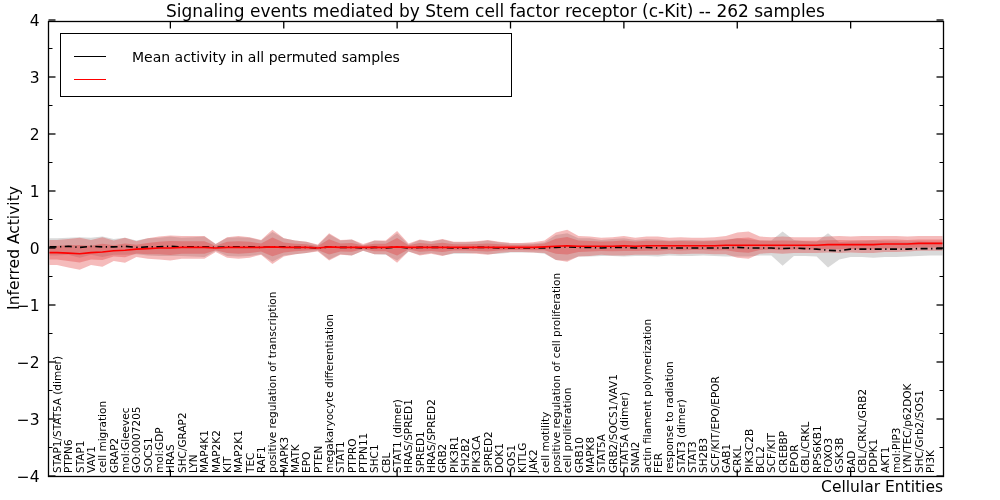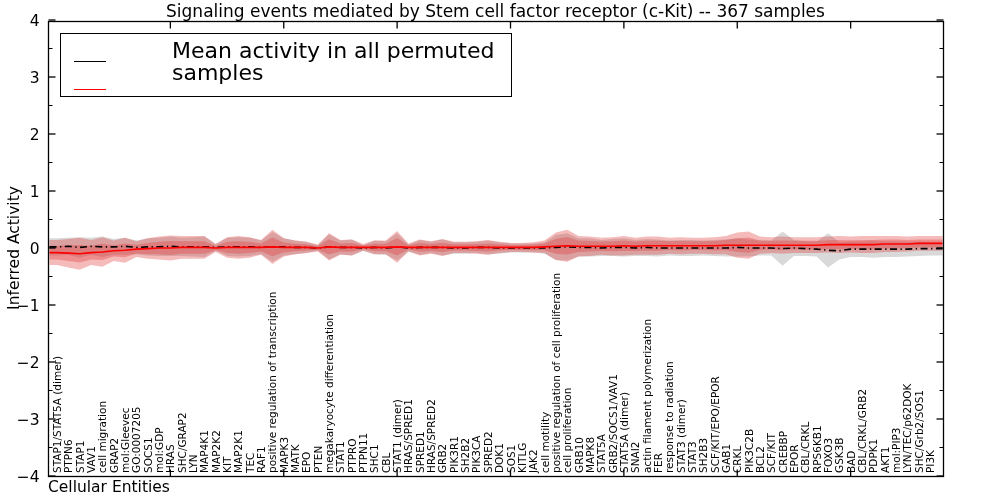--- a/index.html
+++ b/index.html
@@ -2,34 +2,34 @@
 <html><head>
 <meta charset="utf-8">
 <style>
   html,body{margin:0;padding:0;background:#ffffff;}
   #figure{position:relative;width:1000px;height:500px;background:#ffffff;
           font-family:"DejaVu Sans","Liberation Sans",sans-serif;color:#000;overflow:hidden;}
   .title{position:absolute;left:48px;top:1px;width:895px;text-align:center;
          font-size:17px;white-space:nowrap;}
   .ylabel{position:absolute;left:14px;top:248px;transform:translate(-50%,-50%) rotate(-90deg);
           font-size:15.5px;white-space:nowrap;}
-  .xlabel{position:absolute;left:48px;top:478px;width:895px;text-align:left;font-size:15.5px;}
+  .xlabel{position:absolute;left:48px;top:478px;width:895px;text-align:right;font-size:15.5px;}
   .legend{position:absolute;left:60px;top:33px;width:452px;height:64px;background:#ffffff;
           border:1.8px solid #000;display:flex;flex-direction:column;justify-content:space-evenly;
           padding:0;box-sizing:border-box;z-index:5;}
-  .legend-item{display:flex;align-items:center;font-size:22px;line-height:1;gap:40px;}
+  .legend-item{display:flex;align-items:center;font-size:14px;line-height:1;}
   .legend-swatch{display:inline-block;width:32px;height:0;border-top:1.8px solid #000;
                  margin-left:13px;margin-right:26px;flex:0 0 auto;}
   svg text{font-family:"DejaVu Sans","Liberation Sans",sans-serif;}
 </style>
 </head>
 <body>
 
 <div id="figure">
-  <div class="title">Signaling events mediated by Stem cell factor receptor (c-Kit) -- 367 samples</div>
+  <div class="title">Signaling events mediated by Stem cell factor receptor (c-Kit) -- 262 samples</div>
   <div class="ylabel">Inferred Activity</div>
   <div class="xlabel">Cellular Entities</div>
 
   <svg id="plot" width="1000" height="500" viewBox="0 0 1000 500">
       <path d="M49.5,238.3L57.0,238.3L68.3,237.7L79.7,237.2L91.0,237.7L102.4,236.6L113.7,238.9L125.0,237.7L136.4,240.6L147.7,238.3L159.0,237.7L170.4,236.6L181.7,237.7L193.1,237.2L204.4,236.6L215.7,244.0L227.1,237.7L238.4,237.2L249.7,237.7L261.1,240.6L272.4,232.0L283.8,238.3L295.1,240.6L306.4,241.7L317.8,245.2L329.1,234.3L340.4,240.6L351.8,239.4L363.1,245.2L374.5,240.6L385.8,241.2L397.1,233.2L408.5,244.6L419.8,240.0L431.1,241.7L442.5,239.4L453.8,242.3L465.2,242.3L476.5,241.7L487.8,240.6L499.2,242.3L510.5,243.4L521.8,243.4L533.2,243.4L544.5,242.3L555.9,234.9L567.2,233.2L578.5,238.3L589.9,238.3L601.2,240.0L612.5,238.9L623.9,238.3L635.2,240.0L646.6,238.9L657.9,239.4L669.2,240.6L680.6,240.0L691.9,240.0L703.2,240.6L714.6,240.0L725.9,239.4L737.3,238.3L748.6,239.4L759.9,240.6L771.3,240.6L782.6,231.5L793.9,240.0L805.3,241.2L816.6,241.7L828.0,233.2L839.3,242.3L850.6,241.2L862.0,241.2L873.3,240.6L884.6,241.2L896.0,241.2L907.3,241.7L918.7,241.2L930.0,241.7L942.5,241.7L942.5,255.4L930.0,255.4L918.7,256.0L907.3,256.6L896.0,257.1L884.6,257.1L873.3,257.7L862.0,257.1L850.6,257.1L839.3,259.4L828.0,267.4L816.6,256.6L805.3,256.0L793.9,256.0L782.6,265.7L771.3,255.4L759.9,255.4L748.6,256.6L737.3,256.6L725.9,256.6L714.6,256.0L703.2,255.4L691.9,256.0L680.6,256.0L669.2,255.4L657.9,256.6L646.6,256.0L635.2,256.0L623.9,256.6L612.5,256.0L601.2,256.0L589.9,256.6L578.5,256.6L567.2,260.5L555.9,260.0L544.5,253.7L533.2,252.6L521.8,252.6L510.5,252.6L499.2,253.7L487.8,254.3L476.5,253.1L465.2,253.7L453.8,253.7L442.5,255.4L431.1,253.1L419.8,254.8L408.5,251.4L397.1,260.5L385.8,254.8L374.5,254.3L363.1,250.8L351.8,255.4L340.4,254.3L329.1,259.4L317.8,250.8L306.4,253.1L295.1,254.3L283.8,255.4L272.4,261.7L261.1,254.3L249.7,256.0L238.4,256.6L227.1,256.0L215.7,250.8L204.4,257.1L193.1,256.6L181.7,256.0L170.4,256.0L159.0,256.0L147.7,255.4L136.4,254.3L125.0,254.8L113.7,254.8L102.4,257.1L91.0,254.8L79.7,257.7L68.3,254.8L57.0,255.4L49.5,255.4Z" fill="#9a9a9a" fill-opacity="0.38" stroke="none"></path>
       <path d="M49.5,240.0L57.0,240.0L68.3,238.9L79.7,237.7L91.0,240.0L102.4,237.2L113.7,240.6L125.0,237.7L136.4,241.2L147.7,238.3L159.0,236.6L170.4,235.5L181.7,236.0L193.1,236.0L204.4,236.0L215.7,244.0L227.1,237.2L238.4,236.0L249.7,237.2L261.1,240.0L272.4,229.8L283.8,238.3L295.1,240.6L306.4,241.7L317.8,244.6L329.1,233.2L340.4,240.0L351.8,239.4L363.1,244.0L374.5,240.6L385.8,240.6L397.1,230.9L408.5,243.4L419.8,239.4L431.1,241.2L442.5,238.9L453.8,241.7L465.2,241.7L476.5,241.2L487.8,240.0L499.2,241.7L510.5,242.9L521.8,242.9L533.2,242.3L544.5,240.6L555.9,232.6L567.2,229.8L578.5,236.0L589.9,236.6L601.2,237.7L612.5,237.2L623.9,236.0L635.2,237.7L646.6,236.6L657.9,236.6L669.2,237.7L680.6,237.2L691.9,237.7L703.2,237.7L714.6,237.2L725.9,236.0L737.3,232.6L748.6,231.5L759.9,236.6L771.3,237.2L782.6,236.6L793.9,237.2L805.3,237.2L816.6,237.2L828.0,236.6L839.3,236.0L850.6,236.6L862.0,236.0L873.3,236.0L884.6,236.0L896.0,236.0L907.3,236.6L918.7,236.0L930.0,236.0L942.5,236.0L942.5,250.8L930.0,250.8L918.7,250.8L907.3,251.4L896.0,252.0L884.6,252.0L873.3,253.1L862.0,253.1L850.6,252.6L839.3,253.1L828.0,252.6L816.6,253.1L805.3,253.1L793.9,253.1L782.6,253.7L771.3,253.1L759.9,253.7L748.6,258.8L737.3,257.7L725.9,254.3L714.6,254.3L703.2,253.7L691.9,253.7L680.6,254.3L669.2,253.7L657.9,254.8L646.6,254.8L635.2,254.8L623.9,255.4L612.5,255.4L601.2,254.8L589.9,256.0L578.5,256.6L567.2,261.7L555.9,260.0L544.5,253.1L533.2,252.6L521.8,252.0L510.5,252.0L499.2,253.1L487.8,254.8L476.5,253.7L465.2,253.1L453.8,253.1L442.5,256.0L431.1,253.7L419.8,255.4L408.5,251.4L397.1,262.8L385.8,254.3L374.5,254.3L363.1,250.8L351.8,255.4L340.4,254.8L329.1,260.5L317.8,251.4L306.4,253.1L295.1,254.3L283.8,256.6L272.4,264.0L261.1,254.8L249.7,257.7L238.4,258.8L227.1,257.7L215.7,252.0L204.4,258.8L193.1,258.8L181.7,258.8L170.4,260.5L159.0,259.4L147.7,258.8L136.4,257.1L125.0,262.8L113.7,261.1L102.4,266.8L91.0,265.1L79.7,269.7L68.3,267.4L57.0,265.1L49.5,265.1Z" fill="#e03030" fill-opacity="0.33" stroke="none"></path>
       <path d="M49.5,245.7L57.0,245.7L68.3,245.3L79.7,244.9L91.0,245.7L102.4,243.8L113.7,245.2L125.0,243.4L136.4,244.8L147.7,242.9L159.0,241.7L170.4,241.1L181.7,241.2L193.1,241.2L204.4,241.2L215.7,245.8L227.1,241.8L238.4,241.2L249.7,241.8L261.1,243.4L272.4,237.5L283.8,242.4L295.1,243.7L306.4,244.3L317.8,246.1L329.1,239.3L340.4,243.4L351.8,243.0L363.1,245.5L374.5,243.7L385.8,243.7L397.1,238.1L408.5,245.2L419.8,243.0L431.1,244.0L442.5,242.7L453.8,244.3L465.2,244.3L476.5,244.0L487.8,243.4L499.2,244.3L510.5,244.9L521.8,244.9L533.2,244.6L544.5,243.4L555.9,238.8L567.2,236.9L578.5,240.6L589.9,241.0L601.2,241.6L612.5,241.3L623.9,240.4L635.2,241.6L646.6,240.7L657.9,240.7L669.2,241.3L680.6,241.0L691.9,241.3L703.2,241.3L714.6,241.0L725.9,240.1L737.3,238.3L748.6,237.6L759.9,240.4L771.3,240.8L782.6,240.4L793.9,240.8L805.3,240.8L816.6,240.8L828.0,240.2L839.3,239.9L850.6,240.2L862.0,239.9L873.3,239.9L884.6,239.6L896.0,239.6L907.3,239.9L918.7,239.4L930.0,239.4L942.5,239.4L942.5,247.5L930.0,247.5L918.7,247.5L907.3,248.1L896.0,248.4L884.6,248.4L873.3,249.3L862.0,249.3L850.6,249.0L839.3,249.3L828.0,249.0L816.6,249.5L805.3,249.5L793.9,249.5L782.6,249.9L771.3,249.5L759.9,249.9L748.6,252.7L737.3,252.0L725.9,250.2L714.6,250.4L703.2,250.1L691.9,250.1L680.6,250.4L669.2,250.1L657.9,250.7L646.6,250.7L635.2,251.0L623.9,251.0L612.5,251.3L601.2,251.0L589.9,251.6L578.5,251.9L567.2,254.5L555.9,253.8L544.5,250.3L533.2,250.3L521.8,249.9L510.5,249.9L499.2,250.6L487.8,251.5L476.5,250.9L465.2,250.6L453.8,250.6L442.5,252.1L431.1,250.9L419.8,251.8L408.5,249.6L397.1,255.6L385.8,251.2L374.5,251.2L363.1,249.3L351.8,251.8L340.4,251.5L329.1,254.4L317.8,249.9L306.4,250.6L295.1,251.2L283.8,252.4L272.4,256.3L261.1,251.5L249.7,253.1L238.4,253.7L227.1,253.1L215.7,250.2L204.4,253.7L193.1,253.7L181.7,253.7L170.4,254.9L159.0,254.3L147.7,254.2L136.4,253.5L125.0,257.2L113.7,256.5L102.4,260.1L91.0,259.5L79.7,262.5L68.3,261.0L57.0,259.5L49.5,259.5Z" fill="#e03030" fill-opacity="0.33" stroke="none"></path>
       <path d="M49.5,246.9L57.0,246.9L68.3,246.3L79.7,247.4L91.0,246.3L102.4,246.9L113.7,246.9L125.0,246.3L136.4,247.4L147.7,246.9L159.0,246.9L170.4,246.3L181.7,246.9L193.1,246.9L204.4,246.9L215.7,247.4L227.1,246.9L238.4,246.9L249.7,246.9L261.1,247.4L272.4,246.9L283.8,246.9L295.1,247.4L306.4,247.4L317.8,248.0L329.1,246.9L340.4,247.4L351.8,247.4L363.1,248.0L374.5,247.4L385.8,248.0L397.1,246.9L408.5,248.0L419.8,247.4L431.1,247.4L442.5,247.4L453.8,248.0L465.2,248.0L476.5,247.4L487.8,247.4L499.2,248.0L510.5,248.0L521.8,248.0L533.2,248.0L544.5,248.0L555.9,247.4L567.2,246.9L578.5,247.4L589.9,247.4L601.2,248.0L612.5,247.4L623.9,247.4L635.2,248.0L646.6,247.4L657.9,248.0L669.2,248.0L680.6,248.0L691.9,248.0L703.2,248.0L714.6,248.0L725.9,248.0L737.3,247.4L748.6,248.0L759.9,248.0L771.3,248.0L782.6,248.6L793.9,248.0L805.3,248.6L816.6,249.1L828.0,250.3L839.3,250.8L850.6,249.1L862.0,249.1L873.3,249.1L884.6,249.1L896.0,249.1L907.3,249.1L918.7,248.6L930.0,248.6L942.5,248.6" fill="none" stroke="#000000" stroke-width="1.6" stroke-dasharray="7 3.5 1.3 3.5"></path>
       <path d="M49.5,252.6L57.0,252.6L68.3,253.1L79.7,253.7L91.0,252.6L102.4,252.0L113.7,250.8L125.0,250.3L136.4,249.1L147.7,248.6L159.0,248.0L170.4,248.0L181.7,247.4L193.1,247.4L204.4,247.4L215.7,248.0L227.1,247.4L238.4,247.4L249.7,247.4L261.1,247.4L272.4,246.9L283.8,247.4L295.1,247.4L306.4,247.4L317.8,248.0L329.1,246.9L340.4,247.4L351.8,247.4L363.1,247.4L374.5,247.4L385.8,247.4L397.1,246.9L408.5,247.4L419.8,247.4L431.1,247.4L442.5,247.4L453.8,247.4L465.2,247.4L476.5,247.4L487.8,247.4L499.2,247.4L510.5,247.4L521.8,247.4L533.2,247.4L544.5,246.9L555.9,246.3L567.2,245.7L578.5,246.3L589.9,246.3L601.2,246.3L612.5,246.3L623.9,245.7L635.2,246.3L646.6,245.7L657.9,245.7L669.2,245.7L680.6,245.7L691.9,245.7L703.2,245.7L714.6,245.7L725.9,245.2L737.3,245.2L748.6,245.2L759.9,245.2L771.3,245.2L782.6,245.2L793.9,245.2L805.3,245.2L816.6,245.2L828.0,244.6L839.3,244.6L850.6,244.6L862.0,244.6L873.3,244.6L884.6,244.0L896.0,244.0L907.3,244.0L918.7,243.4L930.0,243.4L942.5,243.4" fill="none" stroke="#ff0000" stroke-width="1.6"></path>
       <text x="61" y="473" text-anchor="start" font-size="10.5px" fill="#000" transform="rotate(-90 61 473)">STAP1/STAT5A (dimer)</text>

